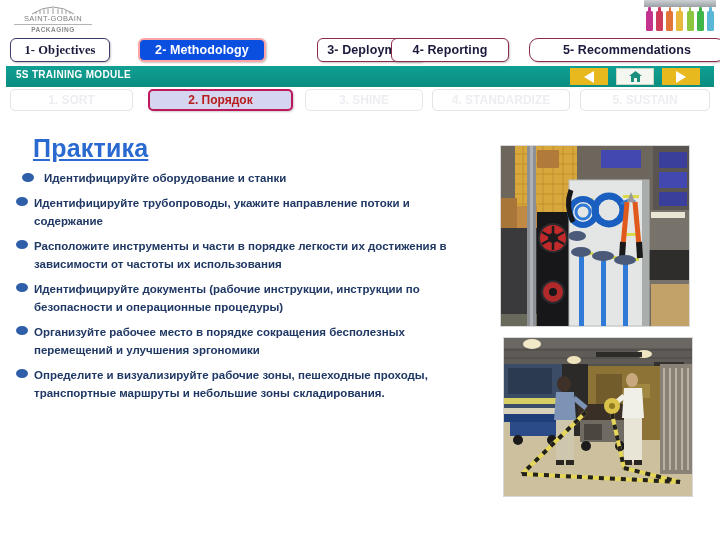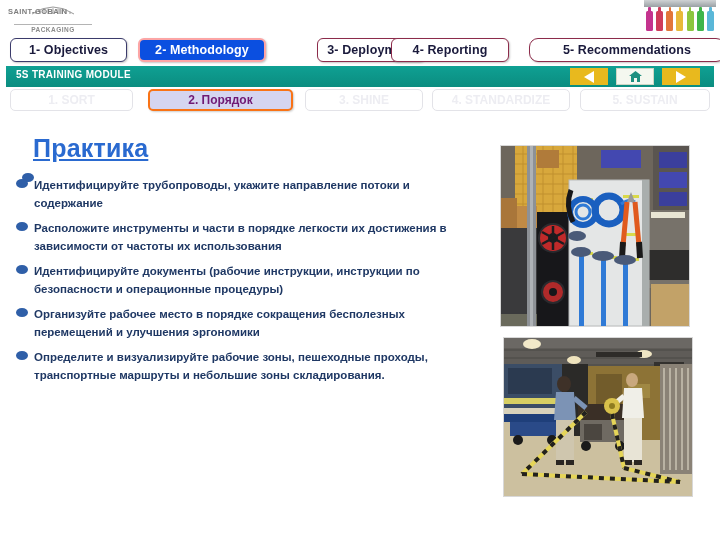--- a/index.html
+++ b/index.html
@@ -23,27 +23,27 @@
   }
   #sg-logo .arch {
     position: absolute;
     left: 22px; top: 1px;
     width: 46px; height: 11px;
     overflow: hidden;
   }
   #sg-logo .arch svg { display: block; }
   #sg-logo .sgtext {
     position: absolute;
-    left: 0; top: 4px;
+    left: 0; top: 11px;
     width: 90px;
-    text-align: left;
+    text-align: center;
     font-size: 7.5px;
     letter-spacing: 0.4px;
     color: #7d7d7d;
-    font-weight: bold;
+    font-weight: normal;
     font-family: "Liberation Sans", sans-serif;
   }
   #sg-logo .rule {
     position: absolute;
     left: 6px; top: 21px;
     width: 78px; height: 1px;
     background: #b4b4b4;
   }
   #sg-logo .pkg {
     position: absolute;
@@ -180,22 +180,22 @@
     display: flex;
     align-items: center;
     justify-content: center;
     font-size: 12px;
     font-weight: bold;
     color: #ededf2;
     white-space: nowrap;
   }
   .stab.active {
     background: #d5d5f0;
-    border: 2px solid #f97316;
-    color: #701a75;
+    border: 2px solid #be185d;
+    color: #b91c1c;
     box-shadow: 1px 1px 2px rgba(0,0,0,0.2);
   }
 
   
   #content-title {
     position: absolute;
     left: 33px; top: 134px;
     font-size: 25px;
     font-weight: bold;
     color: #2a6ad0;
@@ -278,21 +278,21 @@
     <div class="bottle" style="background:#cf3b5a"></div>
     <div class="bottle" style="background:#e2753a"></div>
     <div class="bottle" style="background:#e8b93a"></div>
     <div class="bottle" style="background:#8cc63f"></div>
     <div class="bottle" style="background:#3fb54a"></div>
     <div class="bottle" style="background:#5ab7d8"></div>
   </div>
 </div>
 
 <div id="main-tabs">
-  <div class="mtab first" style="left:10px; width:117px;">
+  <div class="mtab first" style="left:10px; width:100px;font-family:Liberation Serif, serif;">
     <span>1- Objectives</span>
   </div>
   <div class="mtab active" style="left:138px; width:128px;">
     <span>2- Methodology</span>
   </div>
   <div class="mtab" style="left:279px; width:108px;margin-left:38px;">
     <span>3- Deployment</span>
   </div>
   <div class="mtab" style="left:391px; width:118px;">
     <span>4- Reporting</span>
@@ -334,20 +334,21 @@
   <div class="stab" style="left:580px; width:130px;">
     <span>5. SUSTAIN</span>
   </div>
 </div>
 
 <div id="content-title">Практика</div>
 
 <div id="bullets">
   <div class="bullet-row indent">
     <span class="dot"></span>
+    <span class="txt">Идентифицируйте оборудование и станки</span>
   </div>
   <div class="bullet-row">
     <span class="dot"></span>
     <span class="txt">Идентифицируйте трубопроводы, укажите направление потоки и содержание</span>
   </div>
   <div class="bullet-row">
     <span class="dot"></span>
     <span class="txt">Расположите инструменты и части в порядке легкости их достижения в зависимости от частоты их использования</span>
   </div>
   <div class="bullet-row">

